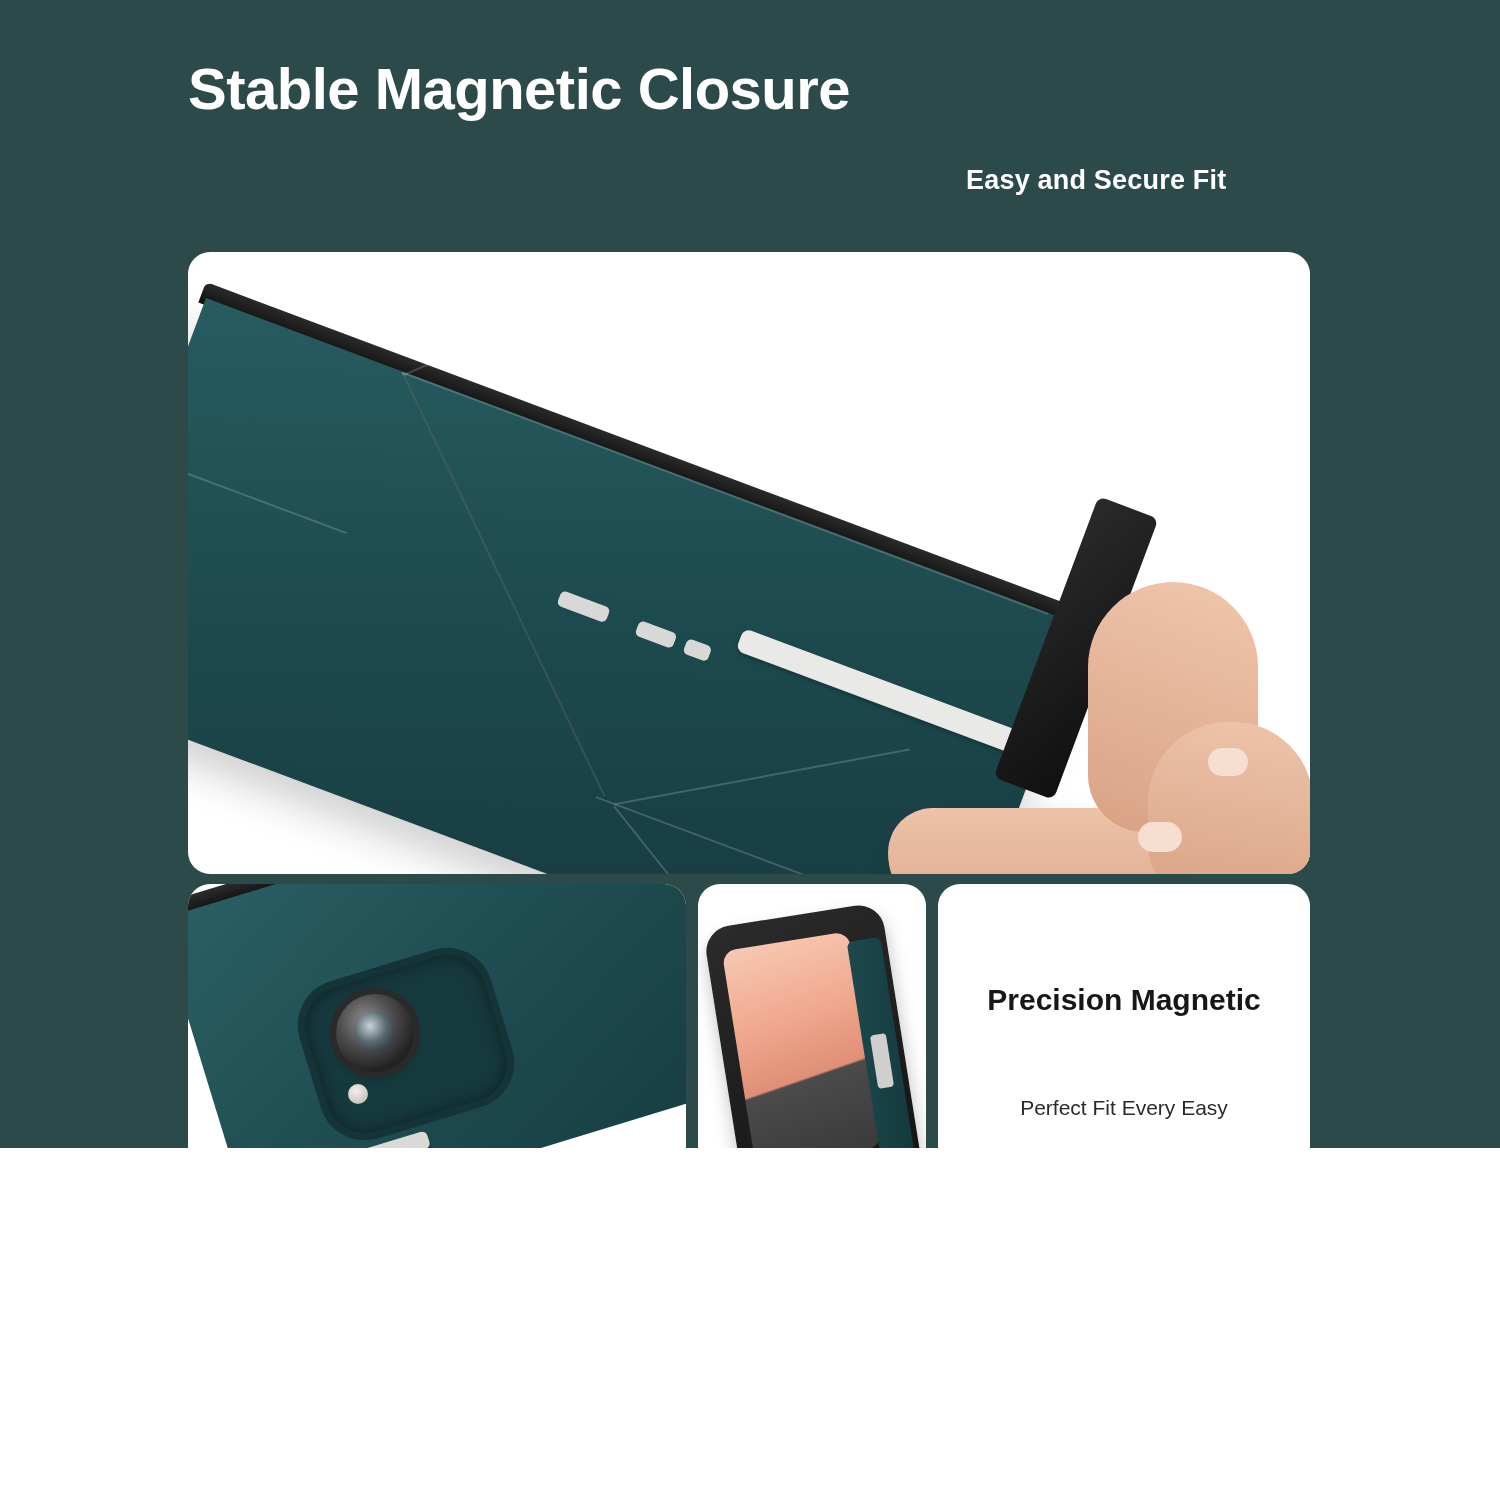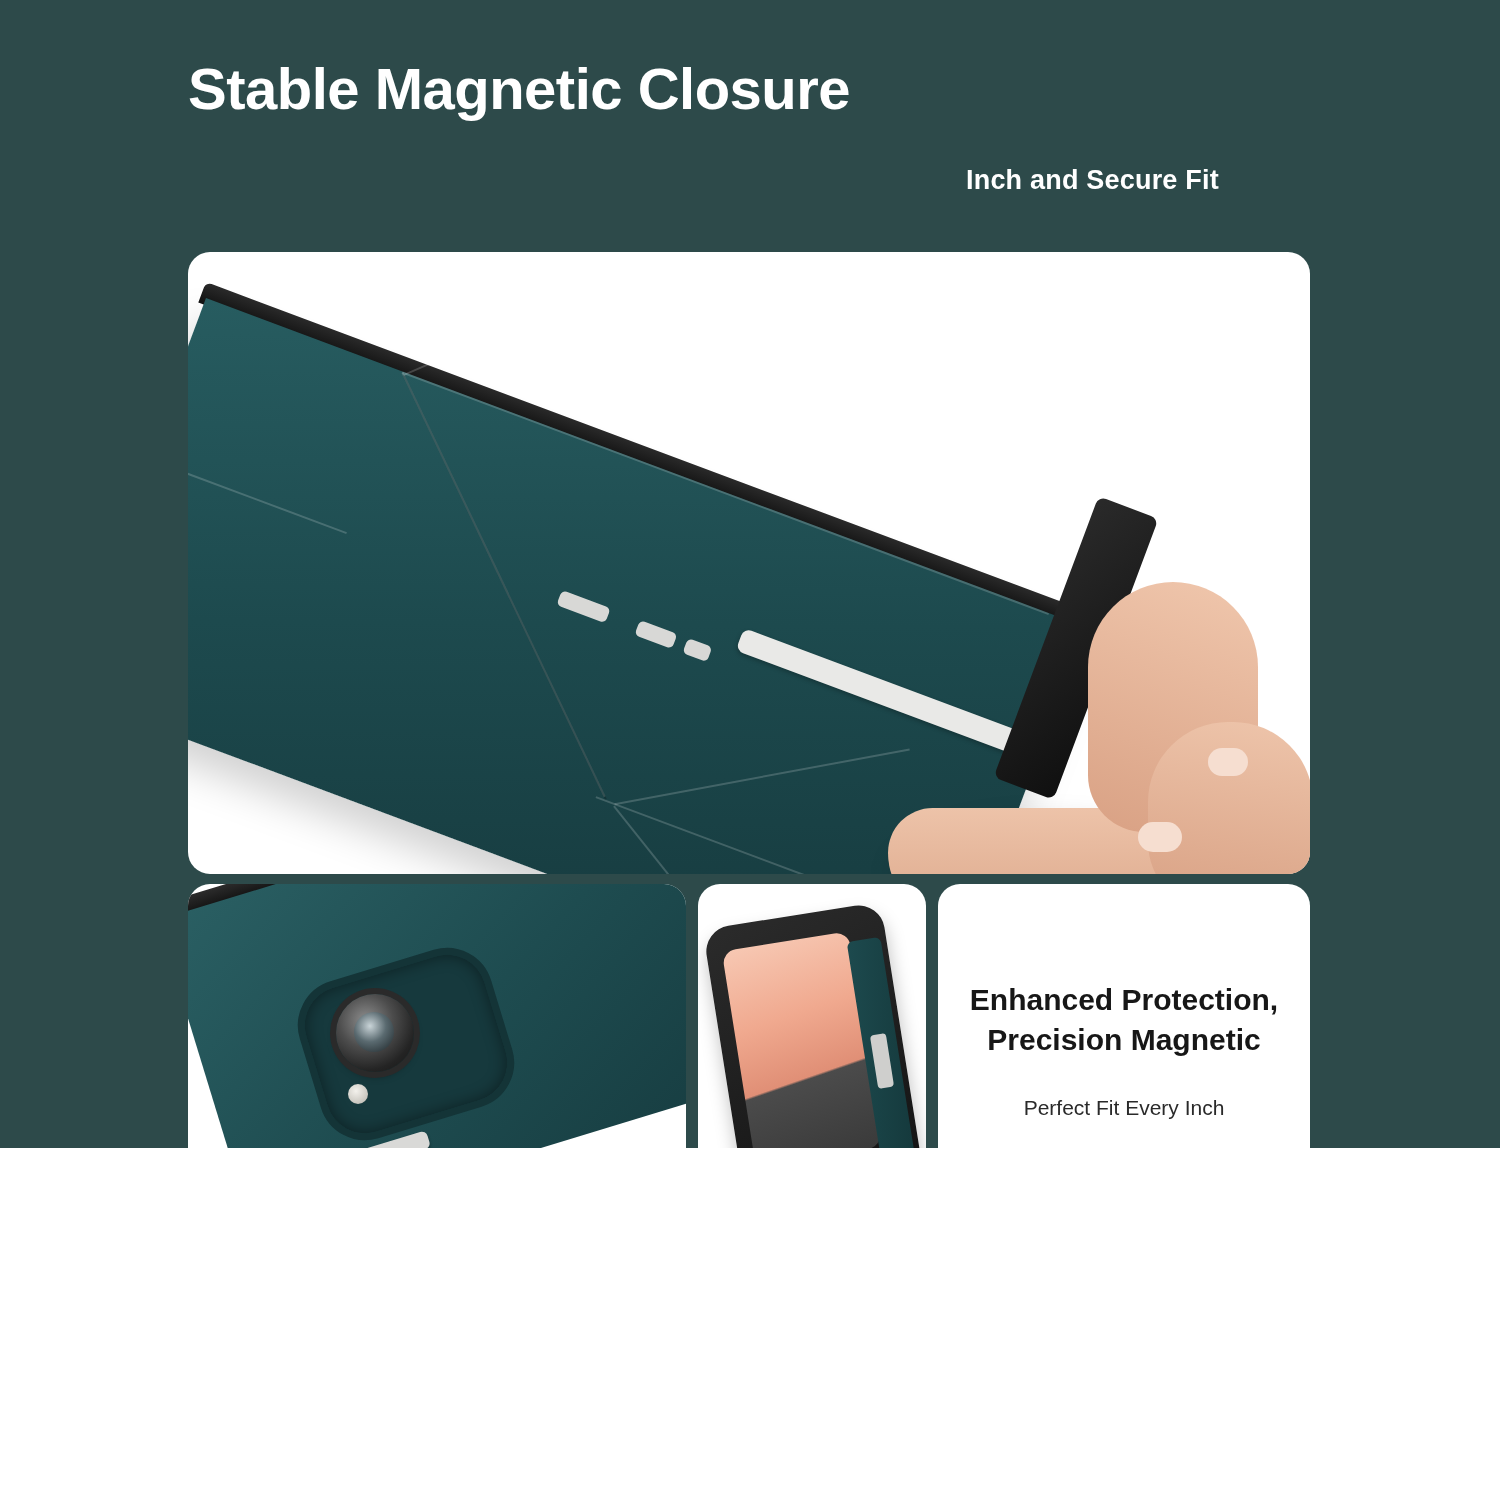--- a/index.html
+++ b/index.html
@@ -287,21 +287,21 @@
   }
 </style>
 </head>
 <body>
 
 <div id="page">
 
   <div class="headline">
     <span>Stable Magnetic Closure</span>
   </div>
-  <div class="subhead">Inch and Secure Fit</div>
+  <div class="subhead">Easy and Secure Fit</div>
 
   <div class="panel" id="panel-main">
     <div class="m-wrap">
 
       <div class="m-slab-edge"></div>
 
       <div class="m-slab">
 
         <div class="fold" style="left:210px; top:0px; width:470px; transform:rotate(44deg);"></div>
         <div class="fold dark" style="left:212px; top:2px; width:470px; transform:rotate(44deg);"></div>
@@ -342,24 +342,23 @@
 
   <div class="panel" id="panel-screen">
     <div class="s-frame"></div>
     <div class="s-screen"></div>
     <div class="s-side"></div>
     <div class="s-btn" style="left:176px; top:150px; width:16px; height:54px; transform:rotate(-9deg);"></div>
   </div>
 
   <div class="panel" id="panel-text">
     <div class="tp-title">
-      <span>Enhanced Protection,</span>
       <span class="l2">Precision Magnetic</span>
     </div>
-    <div class="tp-sub">Perfect Fit Every Inch</div>
+    <div class="tp-sub">Perfect Fit Every Easy</div>
   </div>
 
   <div class="panel" id="panel-bottom">
     <div class="b-edge"></div>
     <div class="b-slab">
       <div class="fold" style="left:300px; top:0px; width:250px; transform:rotate(48deg);"></div>
       <div class="fold" style="left:300px; top:0px; width:250px; transform:rotate(-48deg);"></div>
       <div class="fold" style="left:550px; top:0px; width:250px; transform:rotate(48deg);"></div>
       <div class="fold" style="left:550px; top:0px; width:250px; transform:rotate(-48deg);"></div>
       <div class="fold" style="left:300px; top:0px; width:510px;"></div>

